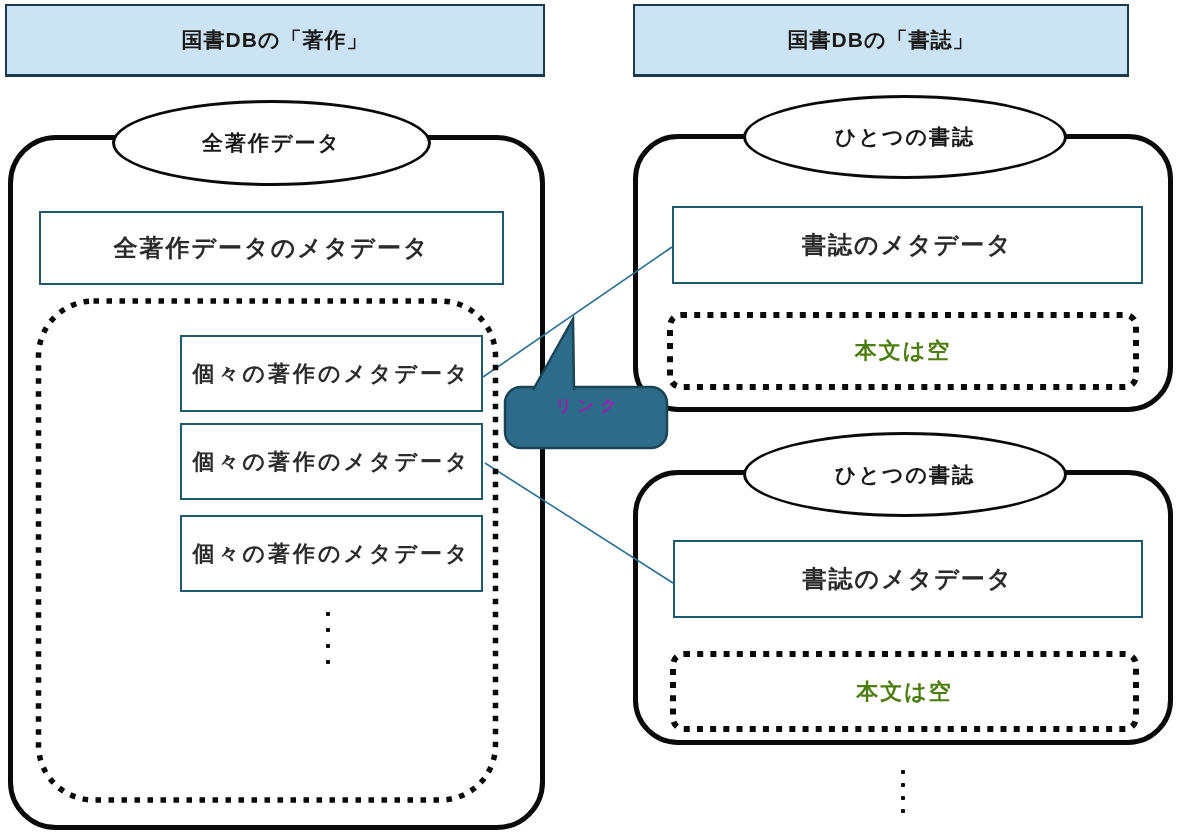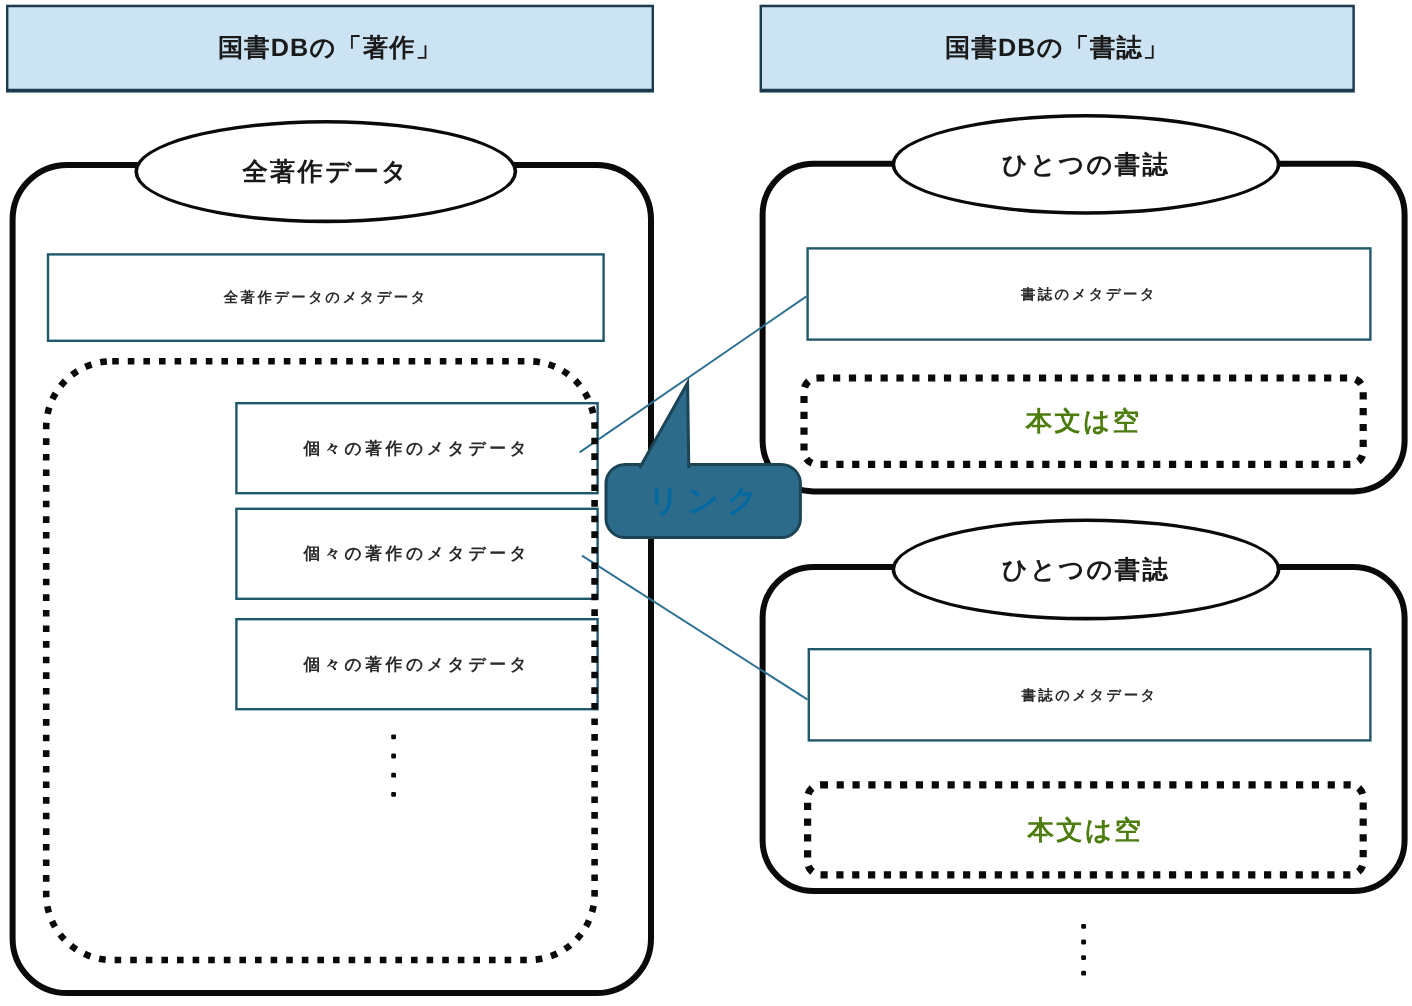--- a/index.html
+++ b/index.html
@@ -33,24 +33,24 @@
     background:#ffffff;border:3px solid var(--outline);border-radius:50%;
     font-size:21px;letter-spacing:2px;z-index:4;
   }
   .ellipse.works{left:112px;top:100px;width:319px;height:86px;text-align:center;}
   .ellipse.bib1{left:743px;top:95px;width:324px;height:84px;}
   .ellipse.bib2{left:743px;top:432px;width:324px;height:85px;}
 
   
   .metabox{
     background:#ffffff;border:2px solid var(--box-border);
-    font-size:12px;letter-spacing:2px;color:#2b2b2b;z-index:3;
+    font-size:24px;letter-spacing:2px;color:#2b2b2b;z-index:3;
   }
   .metabox.works-all{left:39px;top:211px;width:465px;height:74px;}
-  .metabox.work-item{left:180px;width:303px;height:77px;font-size:14px;letter-spacing:3px;margin-left:16px;}
+  .metabox.work-item{left:180px;width:303px;height:77px;font-size:22px;letter-spacing:3px;}
   .metabox.work-item.i0{top:335px;}
   .metabox.work-item.i1{top:423px;}
   .metabox.work-item.i2{top:515px;}
   .metabox.bib-meta-1{left:672px;top:206px;width:471px;height:78px;}
   .metabox.bib-meta-2{left:673px;top:540px;width:470px;height:78px;}
 
   
   .emptybody{font-size:22px;letter-spacing:2px;color:#4d7c0f;z-index:3;}
   .emptybody.b1{left:670px;top:315px;width:466px;height:72px;}
   .emptybody.b2{left:673px;top:654px;width:463px;height:75px;}
@@ -65,22 +65,22 @@
   svg.overlay{position:absolute;left:0;top:0;z-index:5;pointer-events:none;}
   .link-line{stroke:var(--link-line);stroke-width:1.6;fill:none;}
   .dotted{fill:none;stroke:#0a0a0a;}
   .dotted.big{stroke-width:5.5;stroke-dasharray:5.5 7.5;}
   .dotted.small{stroke-width:6;stroke-dasharray:6 7.2;}
   .callout-fill{fill:var(--callout-fill);}
   .callout-stroke{fill:none;stroke:var(--callout-border);stroke-width:2.5;}
   .callout-rect{fill:var(--callout-fill);stroke:var(--callout-border);stroke-width:2.5;}
 
   .callout-label{
-    left:505px;top:387px;width:162px;height:61px;z-index:6;
-    color:#0369a1;font-size:26px;letter-spacing:6px;text-indent:6px;
+    left:505px;top:376px;width:162px;height:61px;z-index:6;
+    color:#a21caf;font-size:16px;letter-spacing:6px;text-indent:6px;
   }
 </style>
 </head>
 <body>
 
 <div class="canvas">
 
   <div class="abs center header left">国書DBの「著作」</div>
   <div class="abs center header right">国書DBの「書誌」</div>
 

